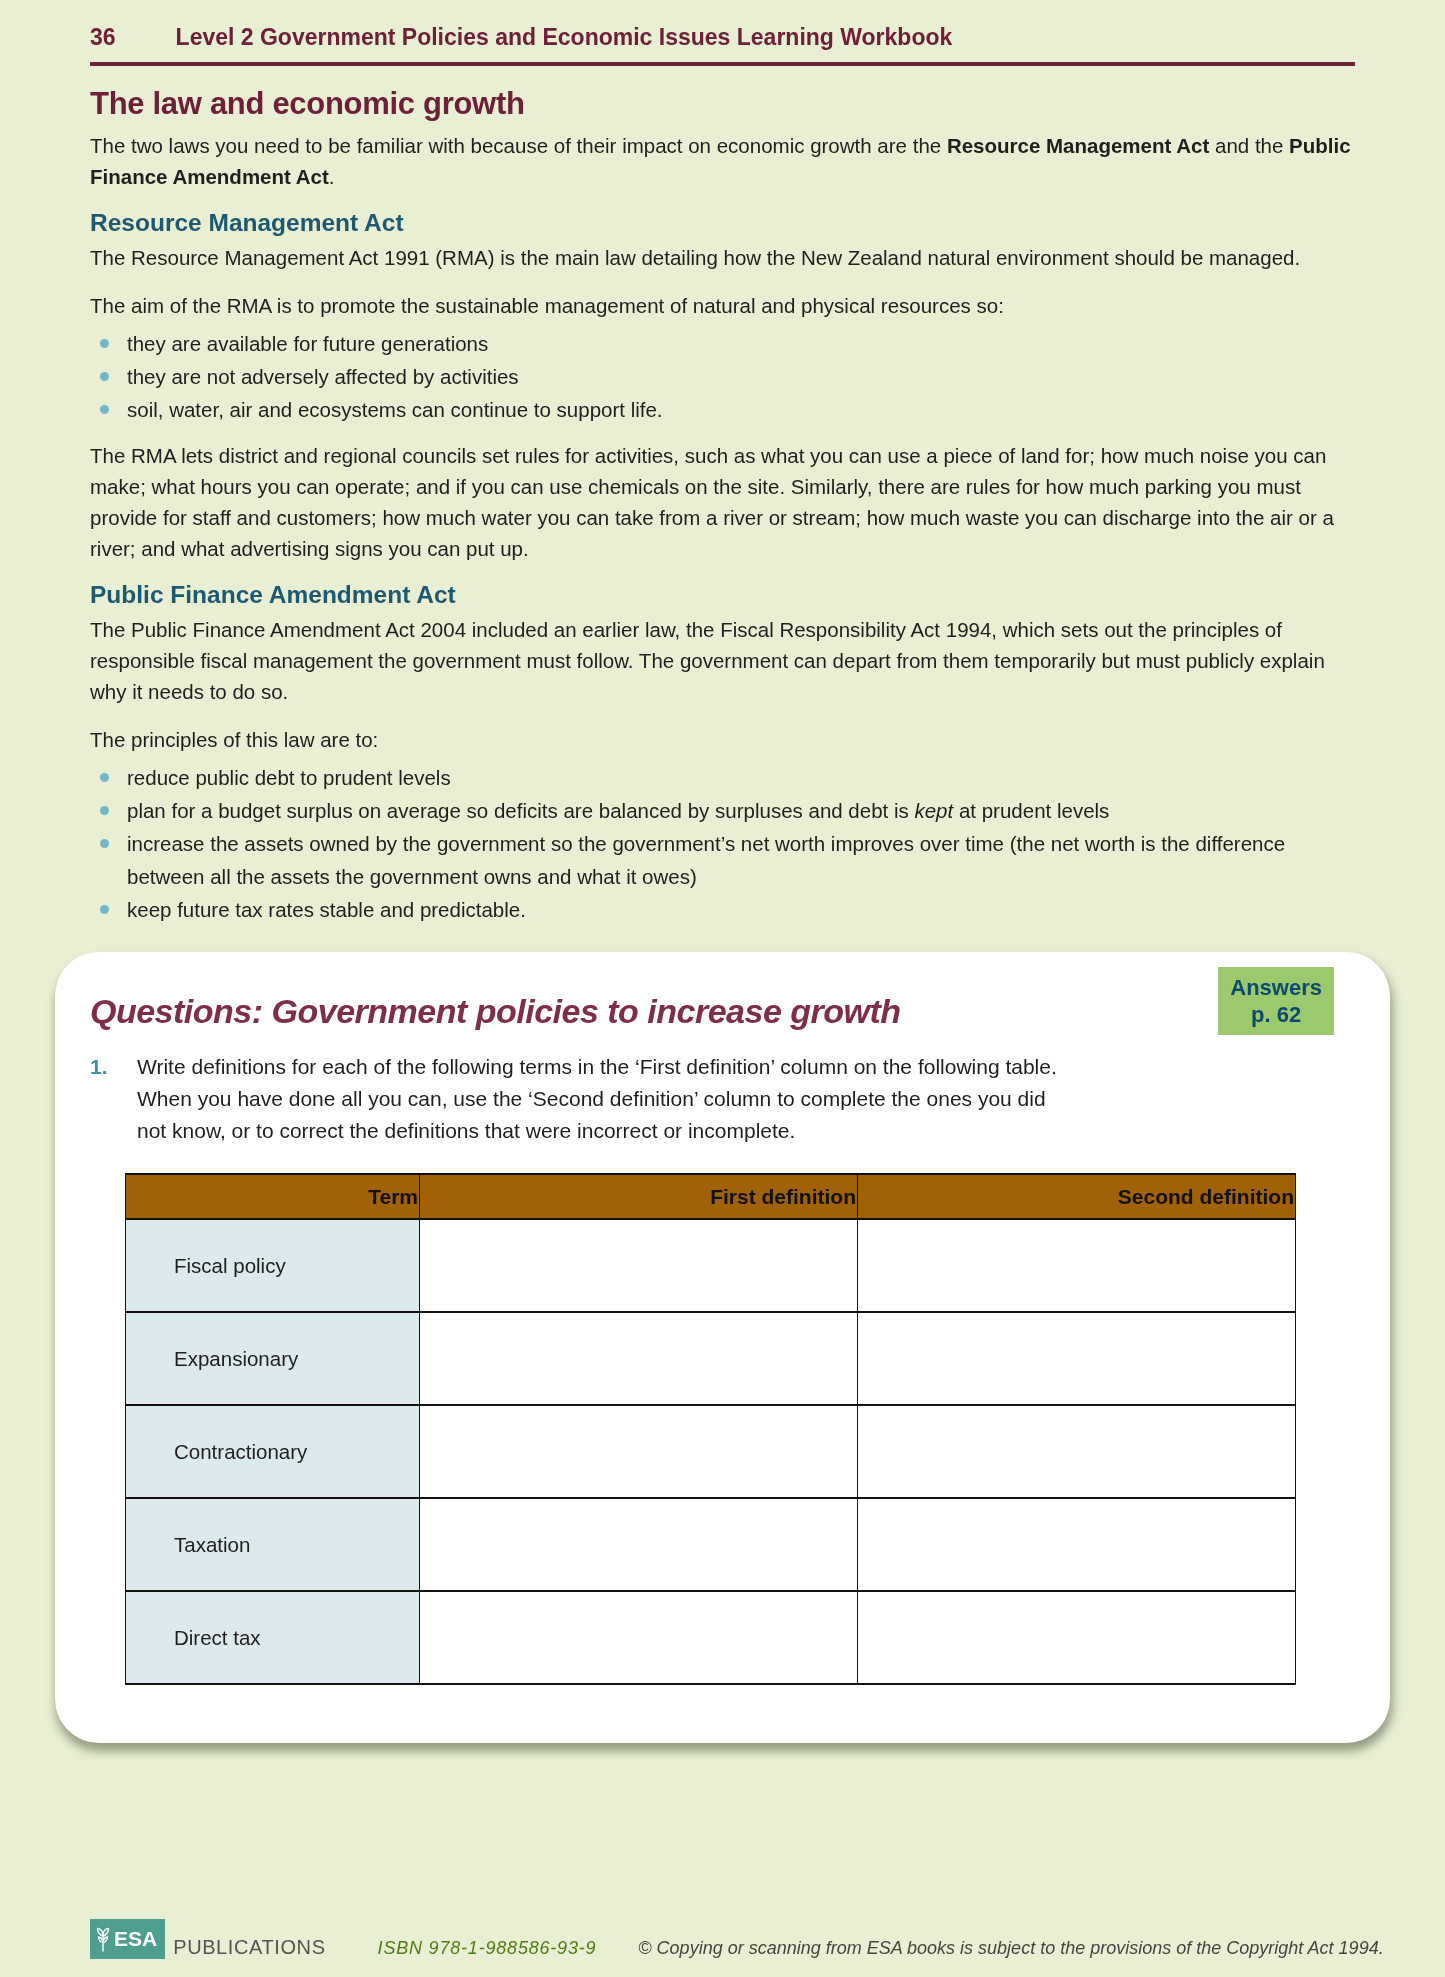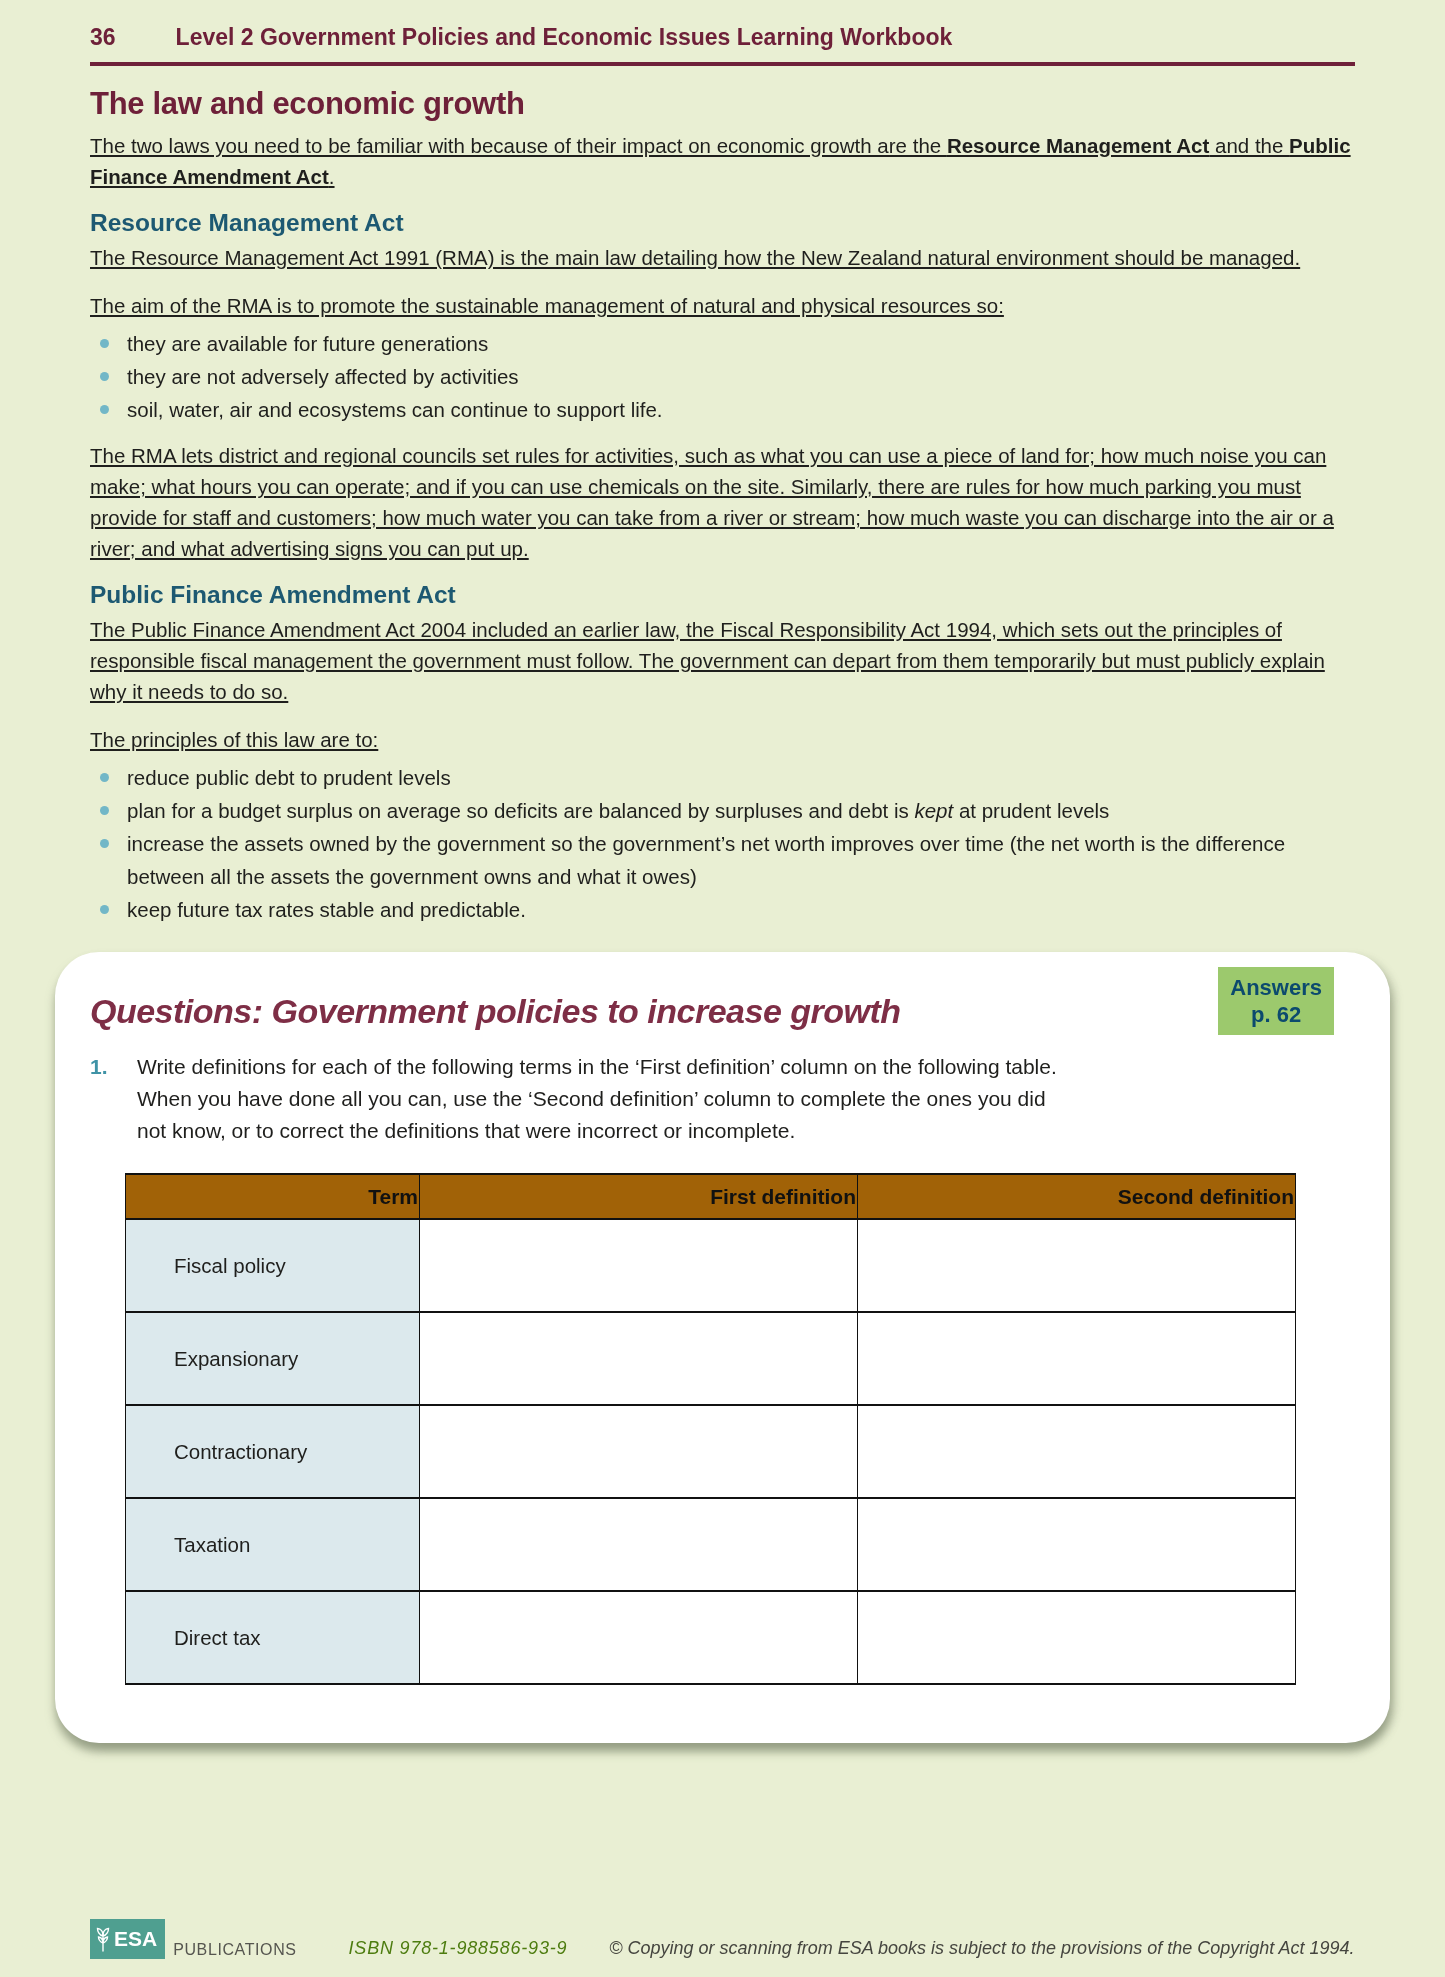--- a/index.html
+++ b/index.html
@@ -17,21 +17,21 @@
   .page-header { display:flex; gap:60px; align-items:baseline;
     color:#6e2039; font-weight:bold; font-size:23px; }
   .header-rule { height:4px; background:#6e2039; margin-top:11px; border:none; }
 
   
   h1.law-title { font-size:31px; color:#6e2039; margin:20px 0 8px;
     font-weight:bold; letter-spacing:-0.3px; }
   h2.teal-heading { font-size:24.5px; color:#1d5972; margin:10px 0 5px; font-weight:bold; }
 
   
-  p.body-text { font-size:20.5px; line-height:31px; margin:0 0 17px;text-decoration:underline; }
+  p.body-text { font-size:20.5px; line-height:31px; margin:0 0 17px; }
   p.tight { margin-bottom:6px; }
   b { font-weight:bold; }
 
   ul.dot-list { margin:0 0 14px; padding:0; list-style:none; }
   ul.dot-list li { position:relative; padding-left:37px;
     font-size:20.5px; line-height:33px; }
   ul.dot-list li::before { content:""; position:absolute; left:10px; top:12px;
     width:9px; height:9px; border-radius:50%; background:#72b7c7; }
 
   
@@ -59,21 +59,21 @@
     height:41px; text-align:right; color:#111; }
   table.def-table td { height:89px; vertical-align:middle;padding-left:48px; }
   td.term-cell { background:#dce9ed; font-size:20.5px; padding-left:14px; }
 
   
   .page-footer { position:absolute; left:90px; right:55px; bottom:18px;
     display:flex; align-items:flex-end; white-space:nowrap; }
   .esa-logo { background:#4f9f90; color:#ffffff; font-weight:bold; font-size:21px;
     padding:6px 8px 6px 4px; display:inline-flex; align-items:center; flex:none; }
   .esa-logo svg { margin-right:2px; }
-  .publisher-label { margin-left:8px; color:#55554f; font-size:16px;
+  .publisher-label { margin-left:8px; color:#55554f; font-size:20px;
     letter-spacing:0.6px; }
   .isbn-text { margin-left:52px; font-style:italic; color:#4d7c0f;
     font-size:18px; letter-spacing:0.8px; }
   .copyright-text { margin-left:42px; font-style:italic; color:#45453f;
     font-size:18px; }
 </style>
 </head>
 <body>
 
 <div class="content">

